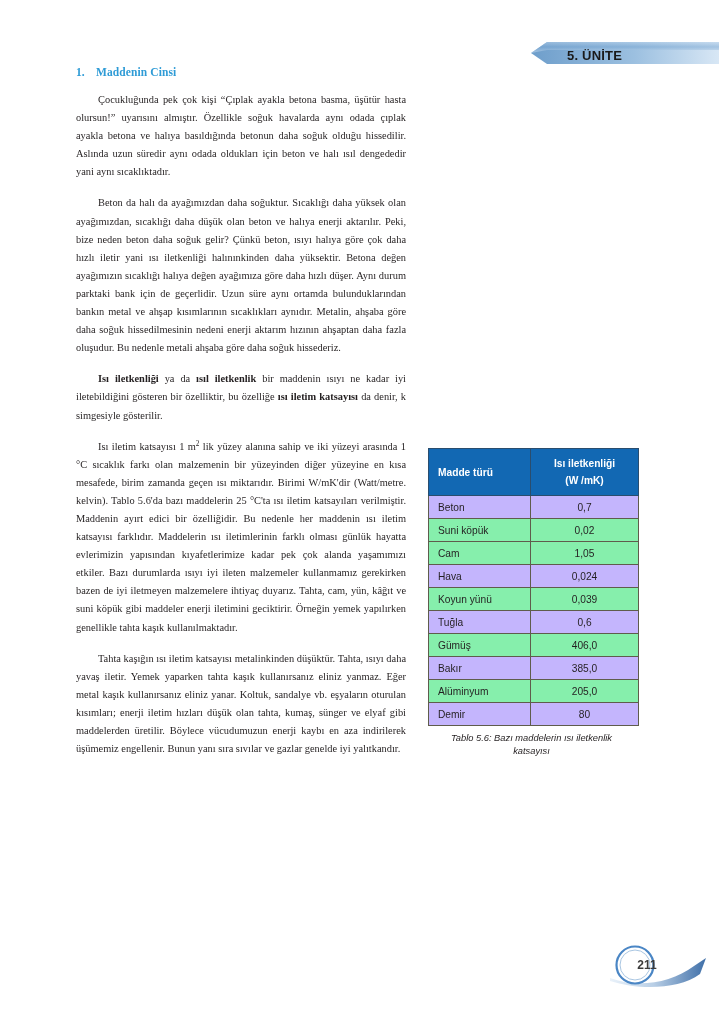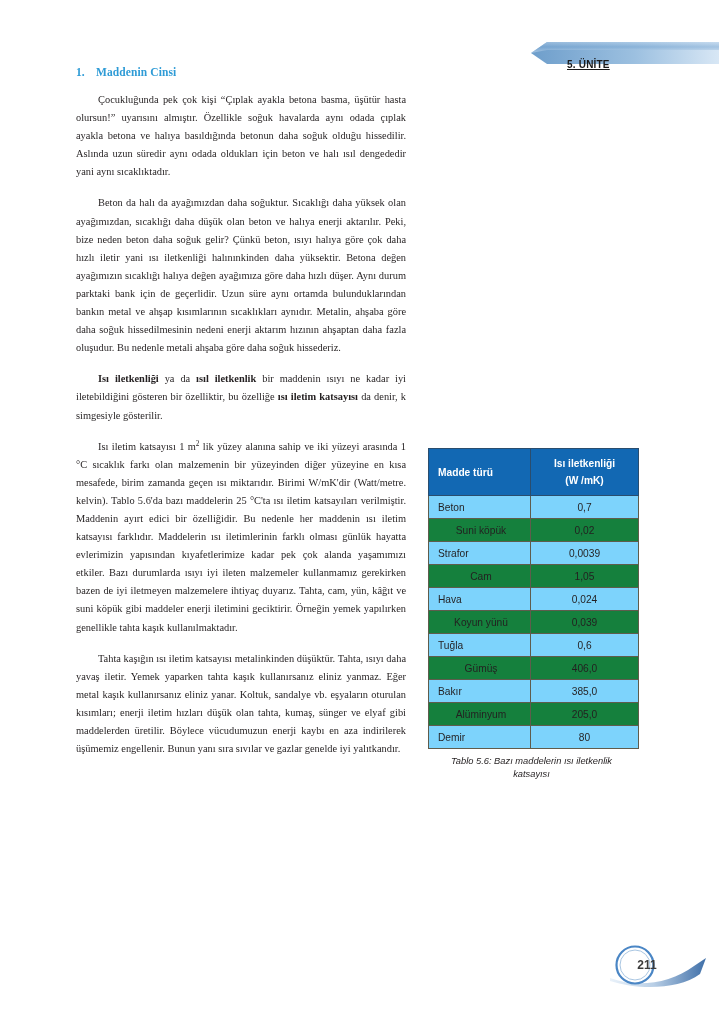--- a/index.html
+++ b/index.html
@@ -24,28 +24,27 @@
     width: 188px;
     height: 24px;
   }
   .unit-banner .banner-shape {
     position: absolute;
     inset: 0;
   }
   .unit-banner .banner-label {
     position: absolute;
     left: 36px;
-    top: 12px;
+    top: 3px;
     height: 24px;
     line-height: 24px;
-    font-size: 10px;
+    font-size: 13px;
     font-weight: bold;
     color: #1a1a1a;
     letter-spacing: 0.2px;
-    text-decoration: underline;
   }
 
   
   .text-column {
     position: absolute;
     left: 76px;
     top: 66px;
     width: 330px;
     font-family: Liberation Serif, serif;
   }
@@ -122,26 +121,25 @@
     padding: 0 6px;
   }
   table.cond-table tbody td.c-name {
     text-align: left;
     padding-left: 9px;
   }
   table.cond-table tbody td.c-val {
     text-align: center;
   }
   table.cond-table tbody tr.odd td {
-    background: #7dd3fc;
+    background: #c4b5fd;
     margin-top: 38px;
   }
   table.cond-table tbody tr.even td {
-    background: #15803d;
-    text-align: center;
+    background: #86efac;
   }
   .table-caption {
     margin-top: 6px;
     width: 207px;
     font-size: 9.3px;
     font-style: italic;
     line-height: 13px;
     text-align: center;
     color: #231f20;
   }
@@ -228,24 +226,20 @@
     </thead>
     <tbody>
       <tr class="odd">
         <td class="c-name">Beton</td>
         <td class="c-val">0,7</td>
       </tr>
       <tr class="even">
         <td class="c-name">Suni köpük</td>
         <td class="c-val">0,02</td>
       </tr>
-      <tr class="odd">
-        <td class="c-name">Strafor</td>
-        <td class="c-val">0,0039</td>
-      </tr>
       <tr class="even">
         <td class="c-name">Cam</td>
         <td class="c-val">1,05</td>
       </tr>
       <tr class="odd">
         <td class="c-name">Hava</td>
         <td class="c-val">0,024</td>
       </tr>
       <tr class="even">
         <td class="c-name">Koyun yünü</td>

